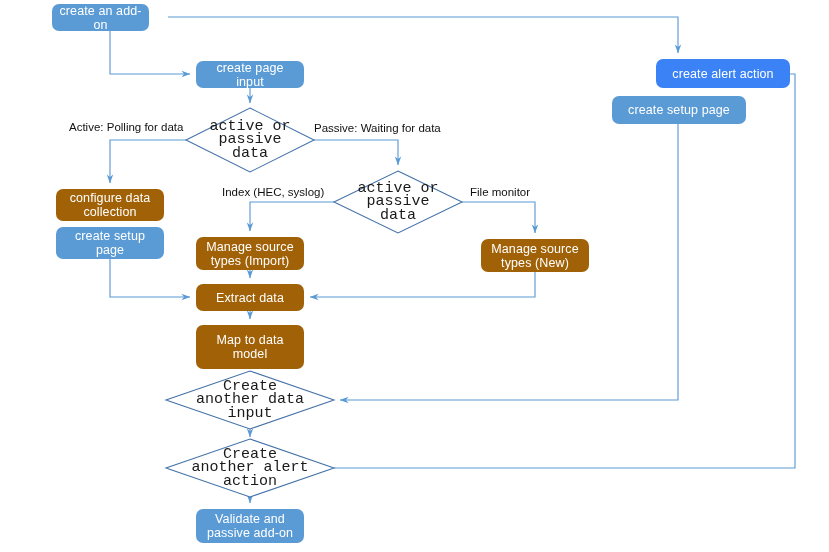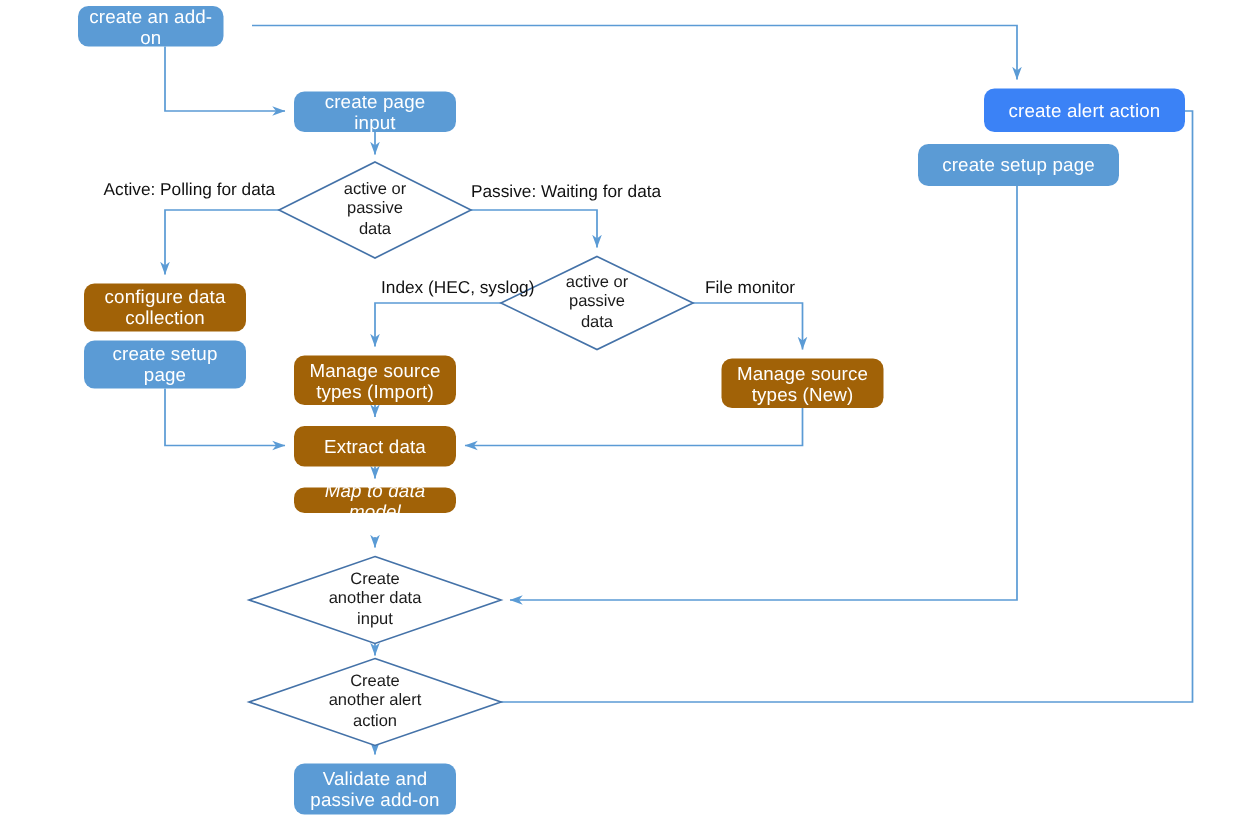--- a/index.html
+++ b/index.html
@@ -55,23 +55,24 @@
     position: absolute;
     left: 0;
     top: 0;
     width: 100%;
     height: 100%;
     display: flex;
     align-items: center;
     justify-content: center;
     text-align: center;
     color: #1a1a1a;
-    font-size: 11px;
+    font-size: 15px;
     line-height: 13.5px;
     white-space: pre-line;
+    font-family: Liberation Mono, monospace;
   }
   .edge-label {
     position: absolute;
     color: #111111;
     font-size: 11.5px;
     line-height: 13px;
     white-space: nowrap;
   }
 </style>
 </head>
@@ -140,21 +141,21 @@
 page</div>
 
   <div class="node green" style="left:196px;top:237px;width:108px;height:33px;white-space:pre-line;">Manage source
 types (Import)</div>
 
   <div class="node green" style="left:481px;top:239px;width:108px;height:33px;white-space:pre-line;">Manage source
 types (New)</div>
 
   <div class="node green" style="left:196px;top:284px;width:108px;height:27px;">Extract data</div>
 
-  <div class="node green" style="left:196px;top:325px;width:108px;height:17px;white-space:pre-line;font-style:italic;">Map to data
+  <div class="node green" style="left:196px;top:325px;width:108px;height:44px;white-space:pre-line;">Map to data
 model</div>
 
   <div class="node blue" style="left:196px;top:509px;width:108px;height:34px;white-space:pre-line;">Validate and
 passive add-on</div>
 
   <div class="diamond" style="left:186px;top:108px;width:128px;height:64px;">
     <svg width="128" height="64">
       <polygon points="64,0 128,32 64,64 0,32" fill="#ffffff" stroke="#4472a8" stroke-width="1.1"></polygon>
     </svg>
     <div class="dlabel">active or
@@ -186,17 +187,17 @@
     </svg>
     <div class="dlabel">Create
 another alert
 action</div>
   </div>
 
   <div class="edge-label" style="left:69px;top:121px;">Active: Polling for data</div>
 
   <div class="edge-label" style="left:314px;top:122px;">Passive: Waiting for data</div>
 
-  <div class="edge-label" style="left:222px;top:186px;margin-left:32px;">Index (HEC, syslog)</div>
+  <div class="edge-label" style="left:222px;top:186px;">Index (HEC, syslog)</div>
 
   <div class="edge-label" style="left:470px;top:186px;">File monitor</div>
 
 </div>
 
 </body></html>

